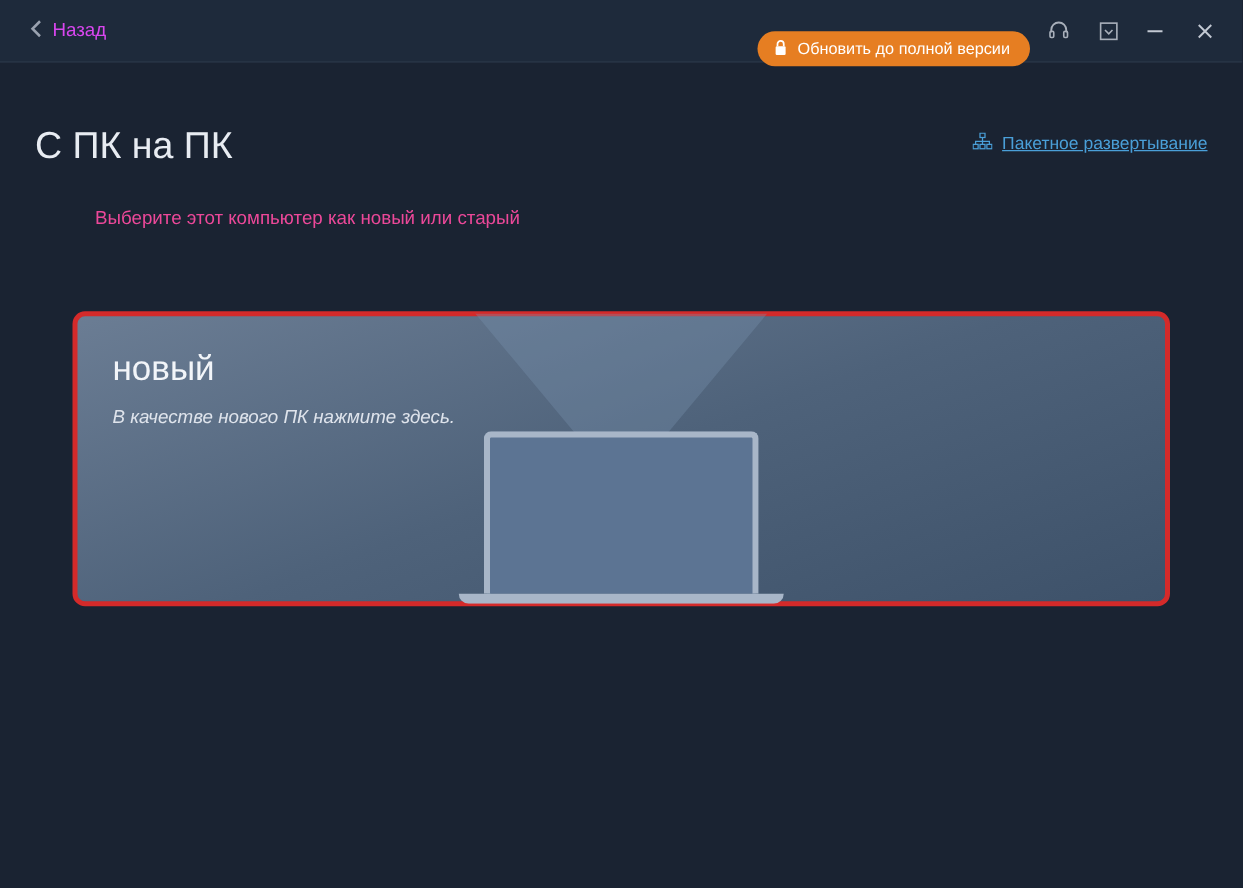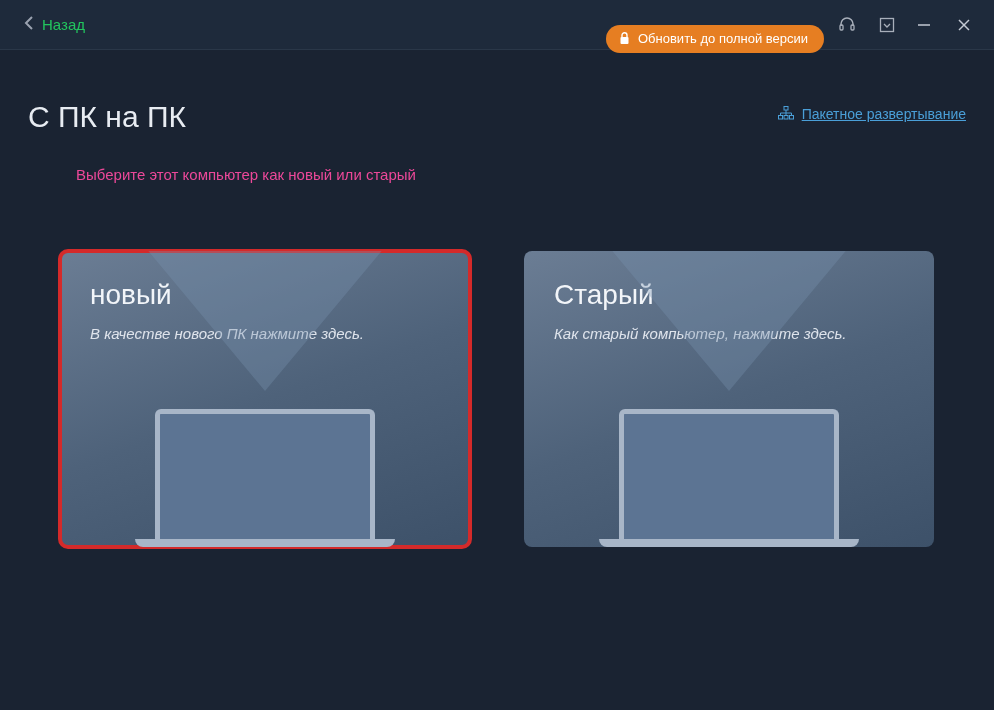--- a/index.html
+++ b/index.html
@@ -17,21 +17,21 @@
     background: #1e2a3b;
     display: flex;
     align-items: center;
     padding: 0 10px 0 24px;
     border-bottom: 1px solid #2a3748;
   }
   .back-btn {
     display: flex;
     align-items: center;
     gap: 8px;
-    color: #22c55e;
+    color: #d946ef;
     font-size: 15px;
     cursor: pointer;
   }
   .back-arrow {
     font-size: 14px;
     color: #9aa2b0;
   }
   .titlebar-spacer { flex: 1; }
   .upgrade-btn {
     background: #e67e22;
@@ -99,21 +99,21 @@
   }
   .cards {
     display: flex;
     gap: 54px;
     margin-top: 68px;
     padding: 0 32px;
   }
   .card {
     position: relative;
     flex: 1;
-    height: 296px;
+    height: 232px;
     border-radius: 8px;
     overflow: hidden;
     cursor: pointer;
     padding: 28px 30px;
     background: linear-gradient(160deg, #6b7d94 0%, #4e627a 50%, #3d5169 100%);
   }
   .card.selected {
     outline: 4px solid #d42a2a;
     outline-offset: -2px;
   }
@@ -235,24 +235,15 @@
     <div class="card selected">
       <div class="card-beam"></div>
       <div class="card-title">новый</div>
       <div class="card-desc">В качестве нового ПК нажмите здесь.</div>
       <div class="laptop">
         <div class="laptop-screen"></div>
         <div class="laptop-base"></div>
       </div>
     </div>
 
-    <div class="card">
-      <div class="card-beam"></div>
-      <div class="card-title">Старый</div>
-      <div class="card-desc">Как старый компьютер, нажмите здесь.</div>
-      <div class="laptop">
-        <div class="laptop-screen"></div>
-        <div class="laptop-base"></div>
-      </div>
-    </div>
 
   </div>
 </div>
 
 </body></html>

